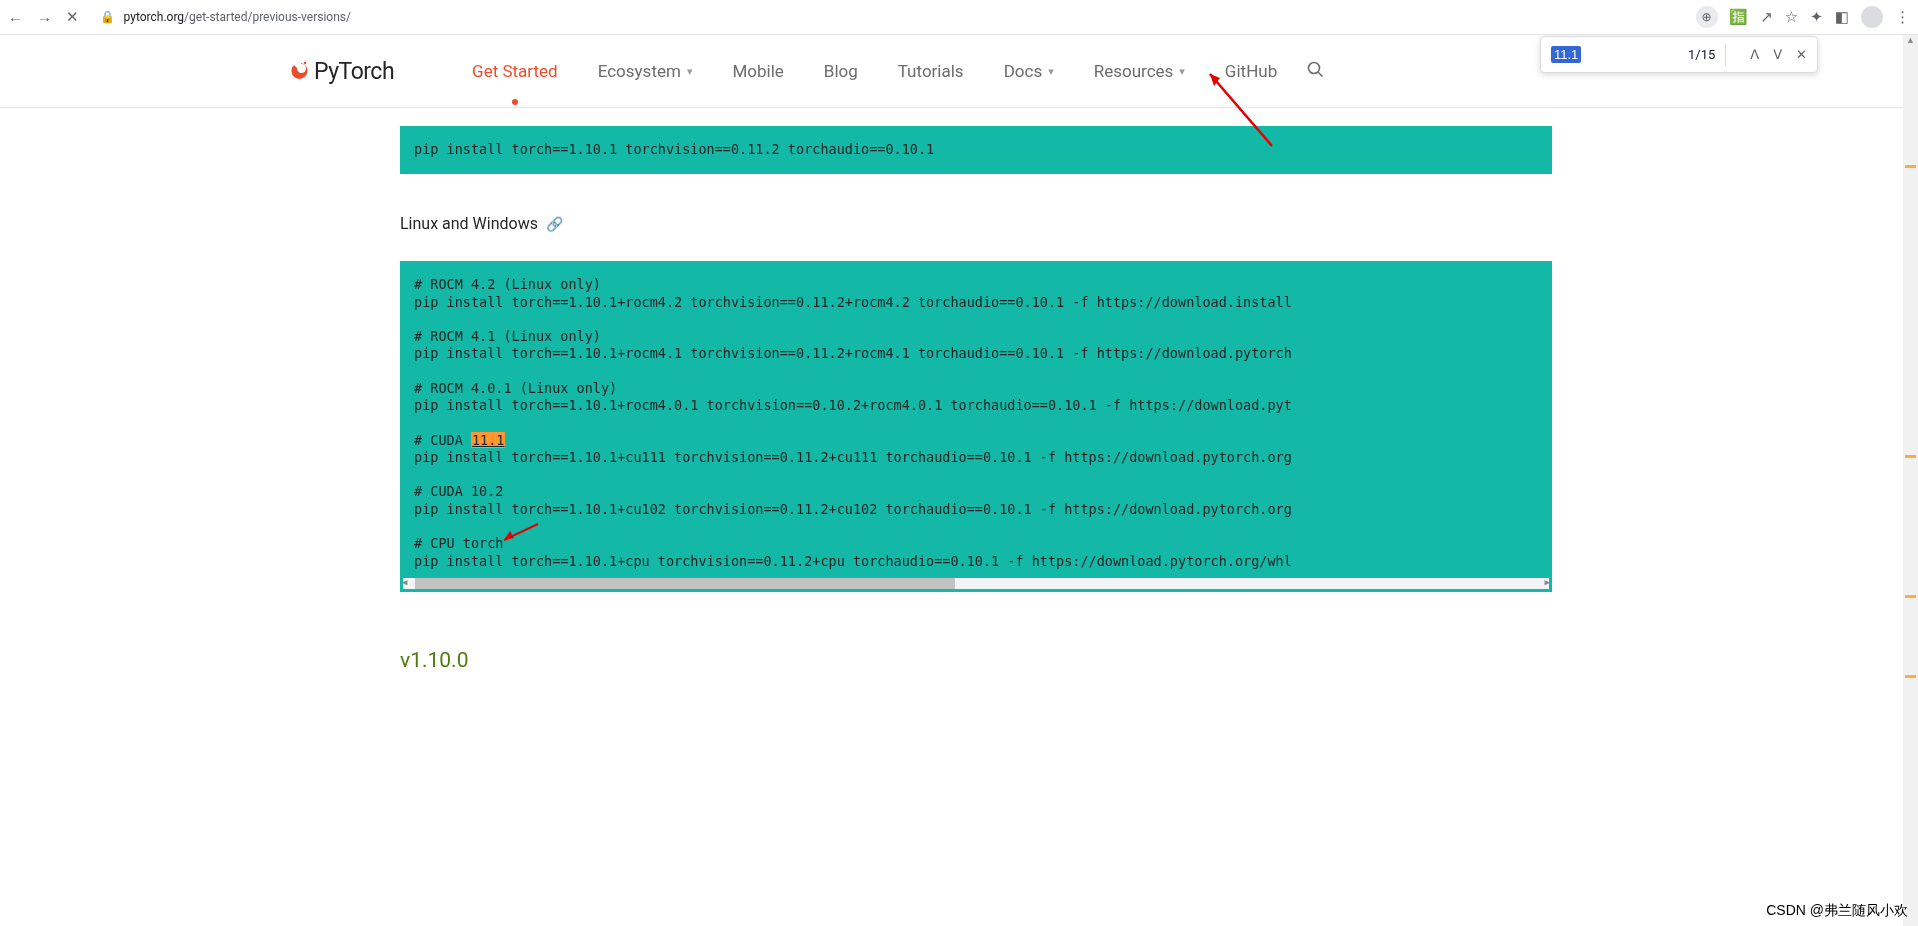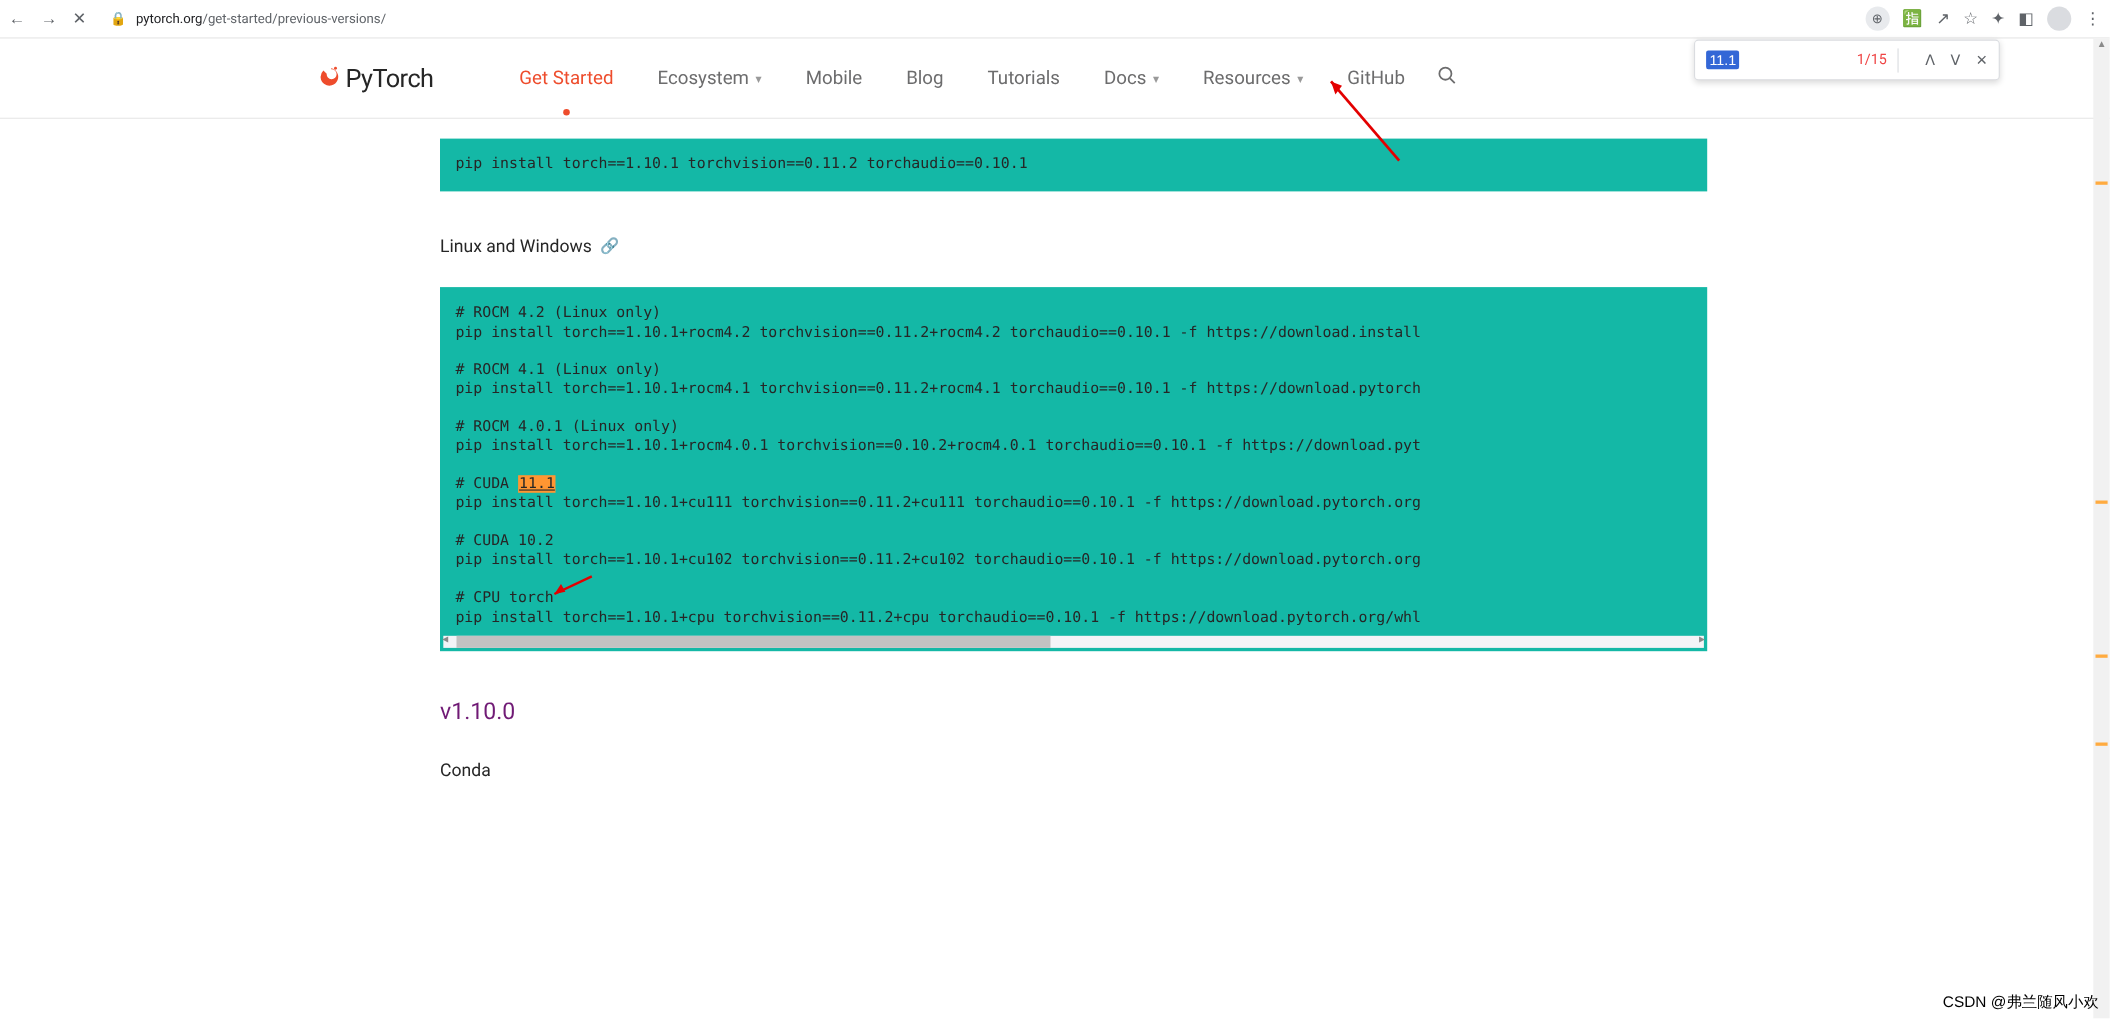--- a/index.html
+++ b/index.html
@@ -25,32 +25,32 @@
   .nav-links { display: flex; gap: 40px; margin-left: 78px; align-items: center; font-size: 17px; }
   .nav-links a { color: #6c6c6d; text-decoration: none; display: flex; align-items: center; gap: 6px; position: relative; }
   .nav-links a.active { color: #ee4c2c; }
   .nav-links a.active::after { content: ''; position: absolute; bottom: -24px; left: 50%; transform: translateX(-50%); width: 6px; height: 6px; background: #ee4c2c; border-radius: 50%; }
   .nav-links .chev { font-size: 11px; color: #999; }
   .search-icn { margin-left: 30px; font-size: 17px; color: #6c6c6d; }
 
   
   .find-bar { position: absolute; top: 36px; right: 100px; width: 278px; height: 37px; background: #fff; border: 1px solid #dadce0; border-radius: 4px; box-shadow: 0 2px 6px rgba(0,0,0,0.15); display: flex; align-items: center; padding: 0 10px; z-index: 100; }
   .find-bar .query { background: #3367d6; color: #fff; font-size: 13px; padding: 1px 3px; border-radius: 2px; font-family: Arial; }
-  .find-bar .count { margin-left: auto; font-size: 13px; color: #ef4444; }
+  .find-bar .count { margin-left: auto; font-size: 13px; color: #0f172a; }
   .find-bar .fbtn { margin-left: 14px; font-size: 13px; color: #5f6368; cursor: pointer; }
   .find-bar .sep { width: 1px; height: 22px; background: #dadce0; margin: 0 10px; }
 
   
   .page { padding: 18px 0 0 0; height: calc(100% - 108px); overflow: hidden; }
   .content { width: 1152px; margin-left: 400px; }
   .code-block { background: #14b8a6; border-radius: 0; padding: 15px 14px 16px 14px; font-family: Menlo, Consolas, monospace; font-size: 13.5px; line-height: 1.28; color: #262626; white-space: pre; overflow-x: auto; margin-bottom: 40px; position: relative; }
   .code-block.has-scroll { padding-bottom: 22px; }
   .h3 { font-size: 16px; font-weight: 400; color: #262626; margin: 8px 0 28px 0; display: flex; align-items: center; gap: 8px; }
   .h3 .perm { color: #c9c9c9; font-size: 14px; }
-  .h2 { font-size: 21px; font-weight: 400; color: #701a75; margin: 44px 0 30px 0; }
+  .h2 { font-size: 21px; font-weight: 400; color: #4d7c0f; margin: 56px 0 30px 0; }
   .hl { background: #ff9632; padding: 0 1px; text-decoration: underline; }
 
   .scroll-track { position: absolute; left: 3px; right: 3px; bottom: 3px; height: 11px; background: #f3f4f7; }
   .scroll-track::before { content:'◀'; position:absolute; left:-1px; top:-1px; font-size:9px; color:#8a8a8a;}
   .scroll-track::after { content:'▶'; position:absolute; right:-1px; top:-1px; font-size:9px; color:#8a8a8a;}
   .scroll-thumb { position: absolute; left: 12px; top: 0; height: 11px; width: 540px; background: #c2c2c2; }
 
   .arrow-red { position: absolute; width: 80px; height: 80px; pointer-events: none; }
   .arrow-red.a1 { top: 68px; left: 1202px; }
   .arrow-red.a2 { top: 522px; left: 500px; width: 40px; height: 22px; }
@@ -164,21 +164,20 @@
 <span>pip install torch==1.10.1+cu111 torchvision==0.11.2+cu111 torchaudio==0.10.1 -f https://download.pytorch.org</span>
 
 <span># CUDA 10.2</span>
 <span>pip install torch==1.10.1+cu102 torchvision==0.11.2+cu102 torchaudio==0.10.1 -f https://download.pytorch.org</span>
 
 <span># CPU torch</span>
 <span>pip install torch==1.10.1+cpu torchvision==0.11.2+cpu torchaudio==0.10.1 -f https://download.pytorch.org/whl</span>
 <div class="scroll-track"><div class="scroll-thumb"></div></div></div>
 
     <div class="h2">v1.10.0</div>
-    <div class="h3" style="margin-bottom:34px">Conda</div>
   </div>
 </div>
 
 <svg class="arrow-red a1" viewBox="0 0 80 80">
     <line x1="70" y1="78" x2="8" y2="6" stroke="#e30000" stroke-width="2.5"></line>
     <polygon points="8,6 18,10 12,18" fill="#e30000"></polygon>
   </svg>
 <svg class="arrow-red a2" viewBox="0 0 40 22">
     <line x1="38" y1="2" x2="4" y2="18" stroke="#e30000" stroke-width="2.2"></line>
     <polygon points="4,18 14,16 10,9" fill="#e30000"></polygon>

